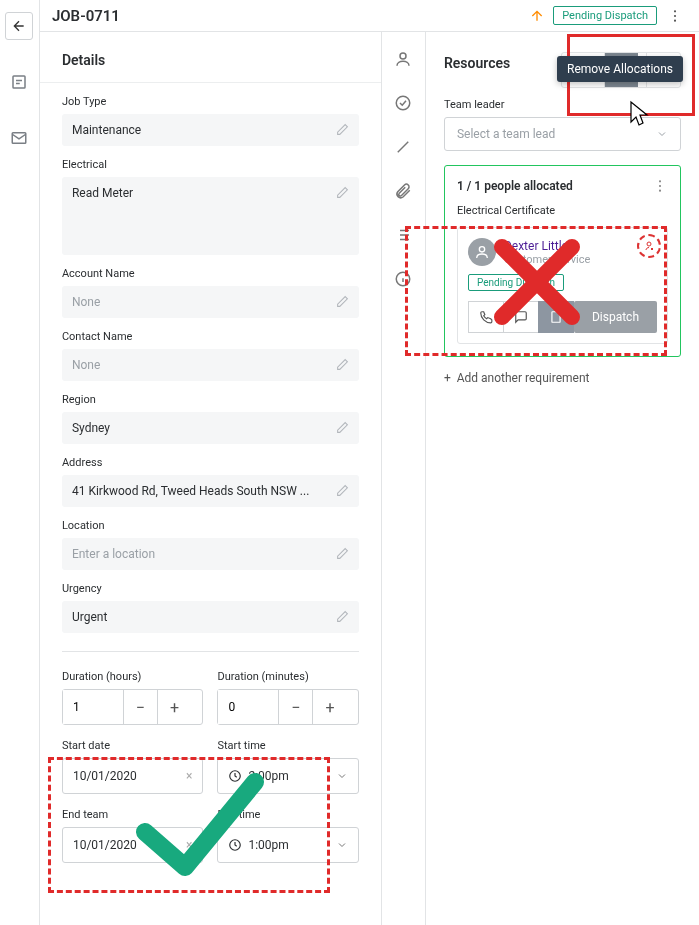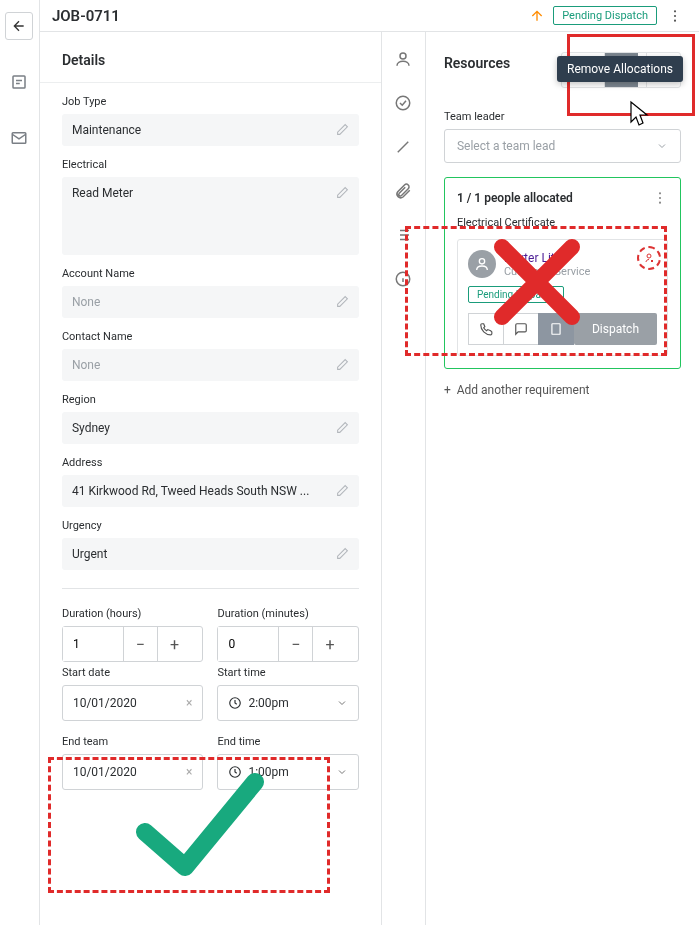--- a/index.html
+++ b/index.html
@@ -35,21 +35,21 @@
   .stepper input { border:none; width:60px; padding:0 10px; font-size:12px; outline:none; }
   .step-btn { width:34px; border-left:1px solid #d0d3d6; display:flex; align-items:center; justify-content:center; color:#555; background:#fff; }
   .date-in { display:flex; align-items:center; border:1px solid #d0d3d6; border-radius:3px; height:36px; padding:0 10px; font-size:12px; color:#2b2e31; justify-content:space-between; }
   .time-in { display:flex; align-items:center; border:1px solid #d0d3d6; border-radius:3px; height:36px; padding:0 10px; font-size:12px; color:#2b2e31; gap:6px; }
   .chev { margin-left:auto; color:#777; }
   .right-head { display:flex; align-items:center; }
   .right-actions { margin-left:auto; display:flex; gap:8px; border:1px solid #e2e4e6; border-radius:3px; padding:0; }
   .ra-btn { width:34px; height:34px; display:flex; align-items:center; justify-content:center; color:#555; border-left:1px solid #e2e4e6; }
   .ra-btn:first-child { border-left:none; }
   .ra-btn.active { background:#7d8791; color:#fff; }
-  .team-lead-label { font-size:11px; color:#2b2e31; margin: 22px 0 6px; }
+  .team-lead-label { font-size:11px; color:#2b2e31; margin: 10px 0 6px; }
   .select-box { border:1px solid #d0d3d6; border-radius:3px; padding:9px 12px; font-size:12px; color:#9aa0a6; display:flex; justify-content:space-between; align-items:center; }
   .alloc-card { border:1px solid #22c55e; border-radius:3px; margin-top:14px; padding:12px; }
   .alloc-head { display:flex; justify-content:space-between; align-items:center; }
   .alloc-count { font-size:12px; font-weight:600; color:#2b2e31; }
   .alloc-sub { font-size:11px; color:#2b2e31; margin-top:10px; }
   .resource-card { border:1px solid #e2e4e6; border-radius:3px; margin-top:10px; padding:10px; position:relative; }
   .res-top { display:flex; align-items:center; gap:8px; }
   .avatar { width:28px; height:28px; border-radius:50%; background:#9aa0a6; display:flex; align-items:center; justify-content:center; color:#fff; }
   .res-name { font-size:12px; color:#4c1d95; }
   .res-role { font-size:11px; color:#9aa0a6; }
@@ -176,20 +176,31 @@
             <div class="input-box">
               <span>41 Kirkwood Rd, Tweed Heads South NSW ...</span>
               <span class="pencil">
                   <svg width="13" height="13" viewBox="0 0 24 24" fill="none" stroke="currentColor" stroke-width="2">
                     <path d="M17 3l4 4L7 21H3v-4L17 3z"></path>
                   </svg>
                 </span>
             </div>
           </div>
           <div class="field">
+            <span class="field-label">Location</span>
+            <div class="input-box empty">
+              <span>Enter a location</span>
+              <span class="pencil">
+                  <svg width="13" height="13" viewBox="0 0 24 24" fill="none" stroke="currentColor" stroke-width="2">
+                    <path d="M17 3l4 4L7 21H3v-4L17 3z"></path>
+                  </svg>
+                </span>
+            </div>
+          </div>
+          <div class="field">
             <span class="field-label">Urgency</span>
             <div class="input-box">
               <span>Urgent</span>
               <span class="pencil">
                   <svg width="13" height="13" viewBox="0 0 24 24" fill="none" stroke="currentColor" stroke-width="2">
                     <path d="M17 3l4 4L7 21H3v-4L17 3z"></path>
                   </svg>
                 </span>
             </div>
           </div>
@@ -208,21 +219,21 @@
             <div>
               <span class="field-label">Duration (minutes)</span>
               <div class="stepper">
                 <input value="0" style="">
                 <div class="step-btn">−</div>
                 <div class="step-btn">+</div>
               </div>
             </div>
           </div>
 
-          <div class="row2" style="margin-top:4px;align-items:flex-end;">
+          <div class="row2" style="margin-top:14px;align-items:flex-end;">
             <div>
               <span class="field-label">Start date</span>
               <div class="date-in">
                 <span>10/01/2020</span>
                 <span style="color:#aaa;">×</span>
               </div>
             </div>
             <div>
               <span class="field-label">Start time</span>
               <div class="time-in">

